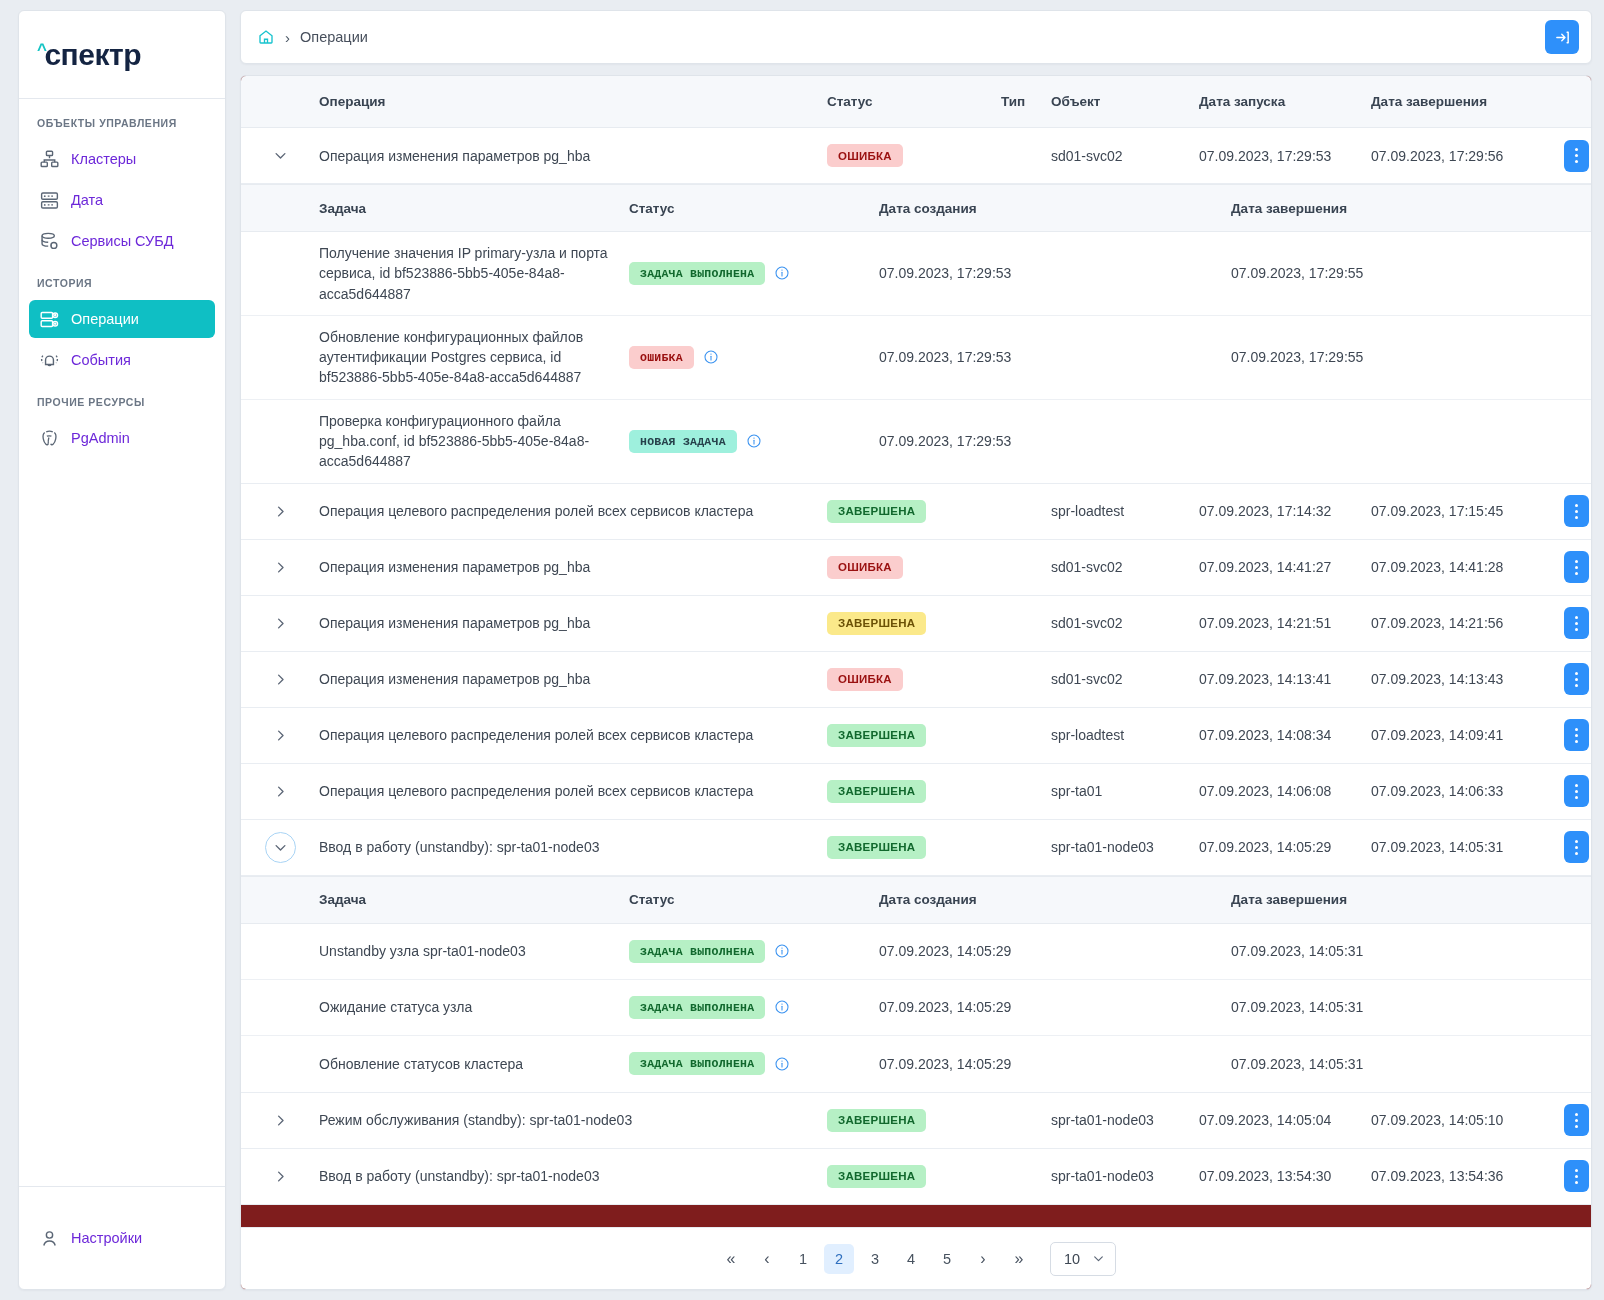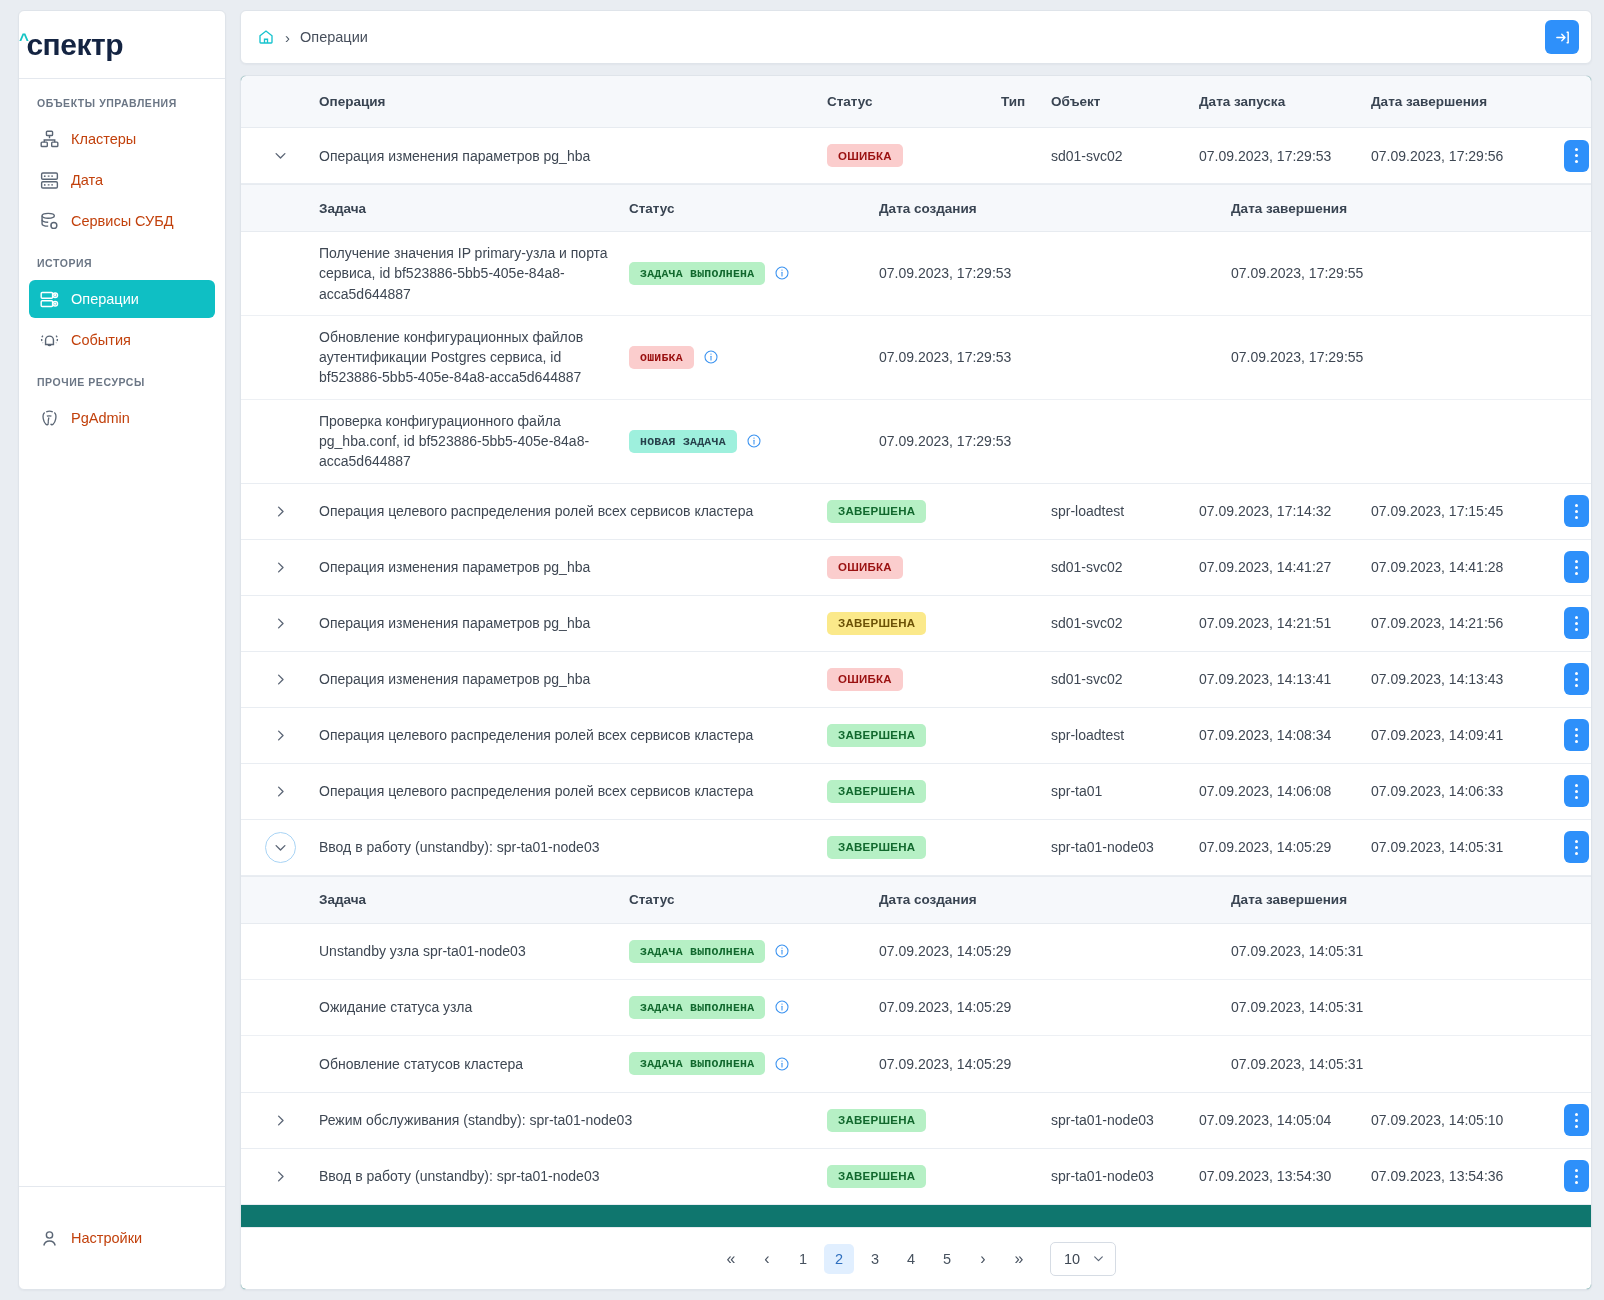--- a/index.html
+++ b/index.html
@@ -22,22 +22,23 @@
     width: 208px;
     flex: 0 0 208px;
     background: #ffffff;
     border-radius: 6px;
     border: 1px solid #dfe4ea;
     display: flex;
     flex-direction: column;
     box-shadow: 0 1px 2px rgba(16,24,40,.04);
   }
   .logo-box {
-    height: 68px;
+    height: 88px;
     display: flex; align-items: center;
+    padding-left: 18px;
     border-bottom: 1px solid #e4e8ee;
   }
   .logo {
     font-size: 30px; font-weight: 700; letter-spacing: -.5px;
     color: #142442; line-height: 1; position: relative;
     display: inline-block;
   }
   .logo .caret {
     color: #15c4c4; font-size: 17px; font-weight: 700;
     vertical-align: 10px; margin-right: -2px; display: inline-block;
@@ -46,21 +47,21 @@
   .nav-group-title {
     font-size: 10.5px; font-weight: 700; letter-spacing: .55px;
     color: #6b7685; text-transform: uppercase;
     padding: 14px 6px 8px 8px;
   }
   .nav-group-title:first-child { padding-top: 4px; }
   .nav-item {
     display: flex; align-items: center; gap: 11px;
     height: 38px; padding: 0 10px; margin: 3px 0;
     border-radius: 6px; cursor: pointer;
-    color: #c2410c; font-size: 14.5px;
+    color: #6d28d9; font-size: 14.5px;
   }
   .nav-item.active { background: #0fbfc4; color: #ffffff; }
   .nav-item .ico { width: 21px; height: 21px; flex: 0 0 21px; display:block; }
   .nav-item .ico svg { width: 21px; height: 21px; display:block; }
   .sidebar-footer {
     border-top: 1px solid #e4e8ee;
     padding: 32px 10px;
   }
   .sidebar-footer .nav-item { margin: 0; }
 
@@ -86,21 +87,21 @@
   .crumb-text { font-size: 14.5px; color: #474f5c; }
   .logout-btn {
     width: 34px; height: 34px; border-radius: 6px;
     background: #2e90fa; border: none; cursor: pointer;
     display: flex; align-items: center; justify-content: center;
   }
   .logout-btn svg { width: 17px; height: 17px; display:block; }
 
   .panel {
     margin-top: 11px;
-    background: #0f766e;
+    background: #7f1d1d;
     border: 1px solid #dfe4ea;
     border-radius: 6px;
     flex: 1 1 auto;
     display: flex; flex-direction: column;
     overflow: hidden;
     box-shadow: 0 1px 2px rgba(16,24,40,.04);
   }
 
   
   .op-head, .op-row {

